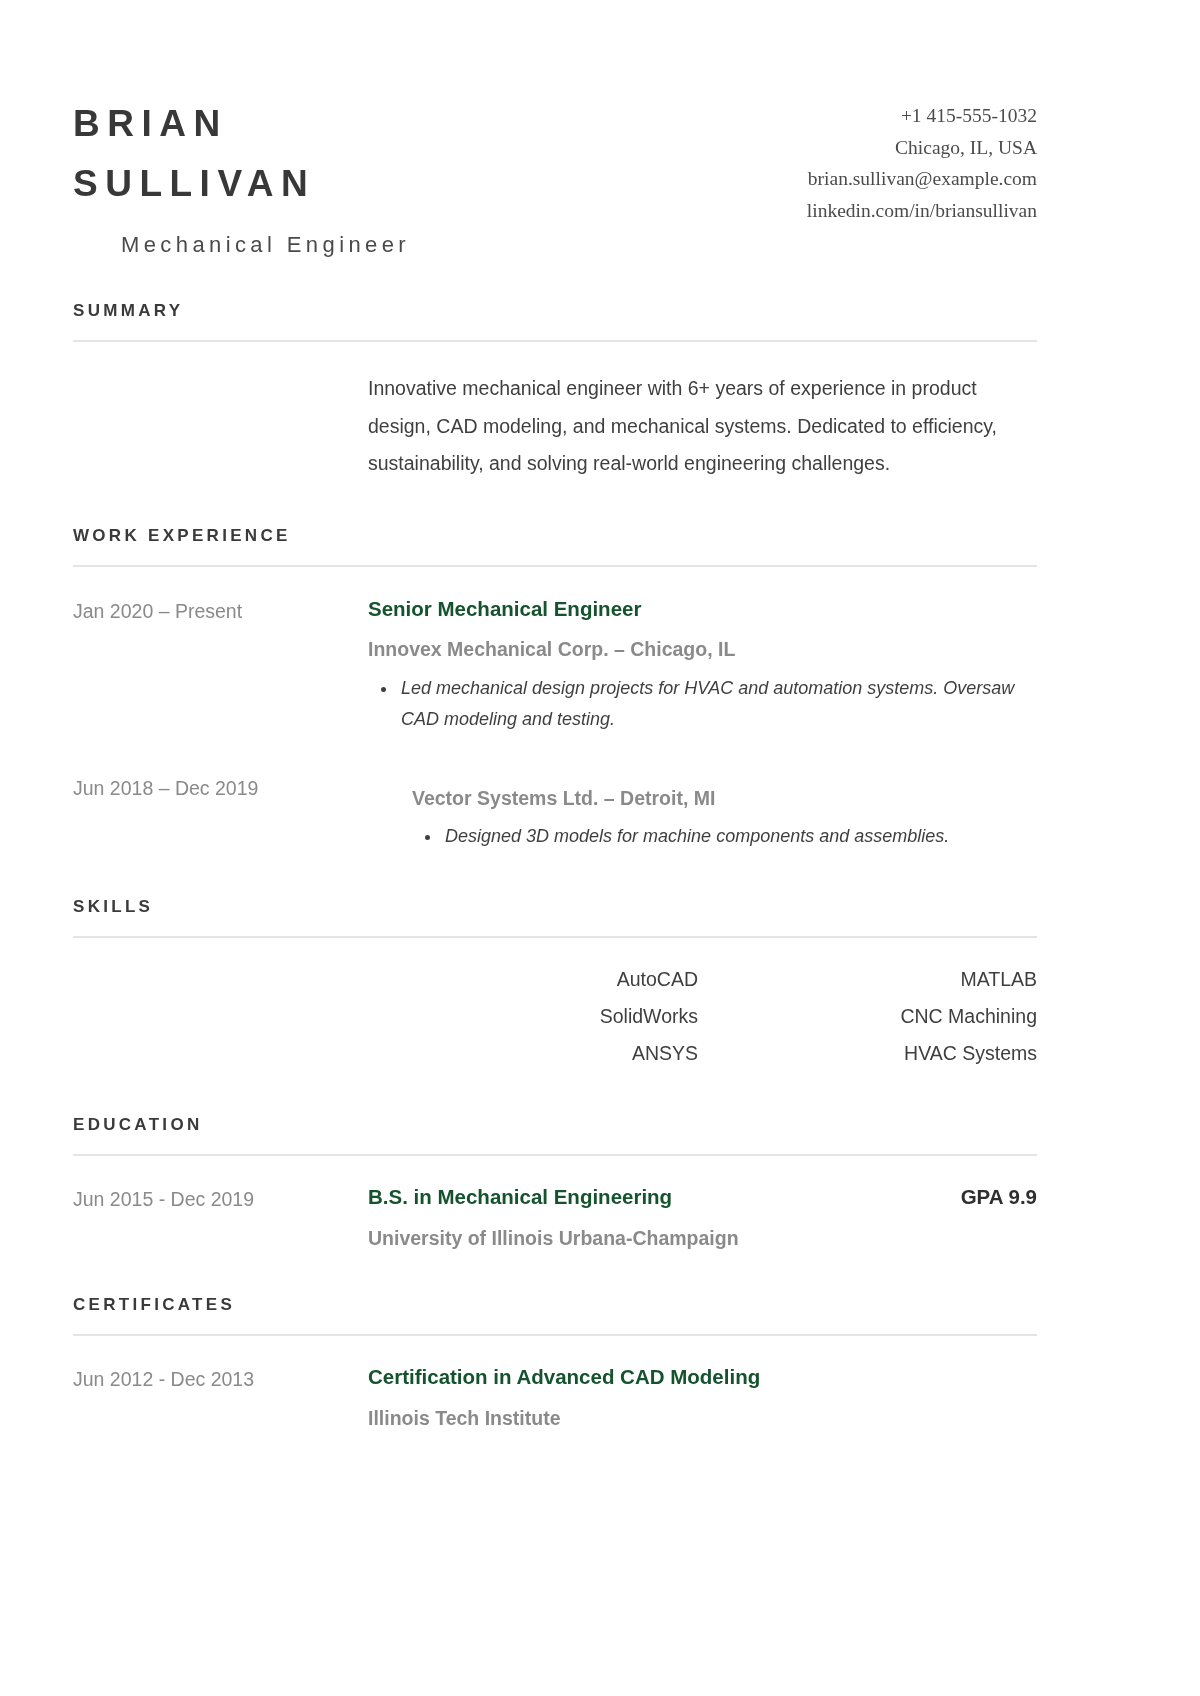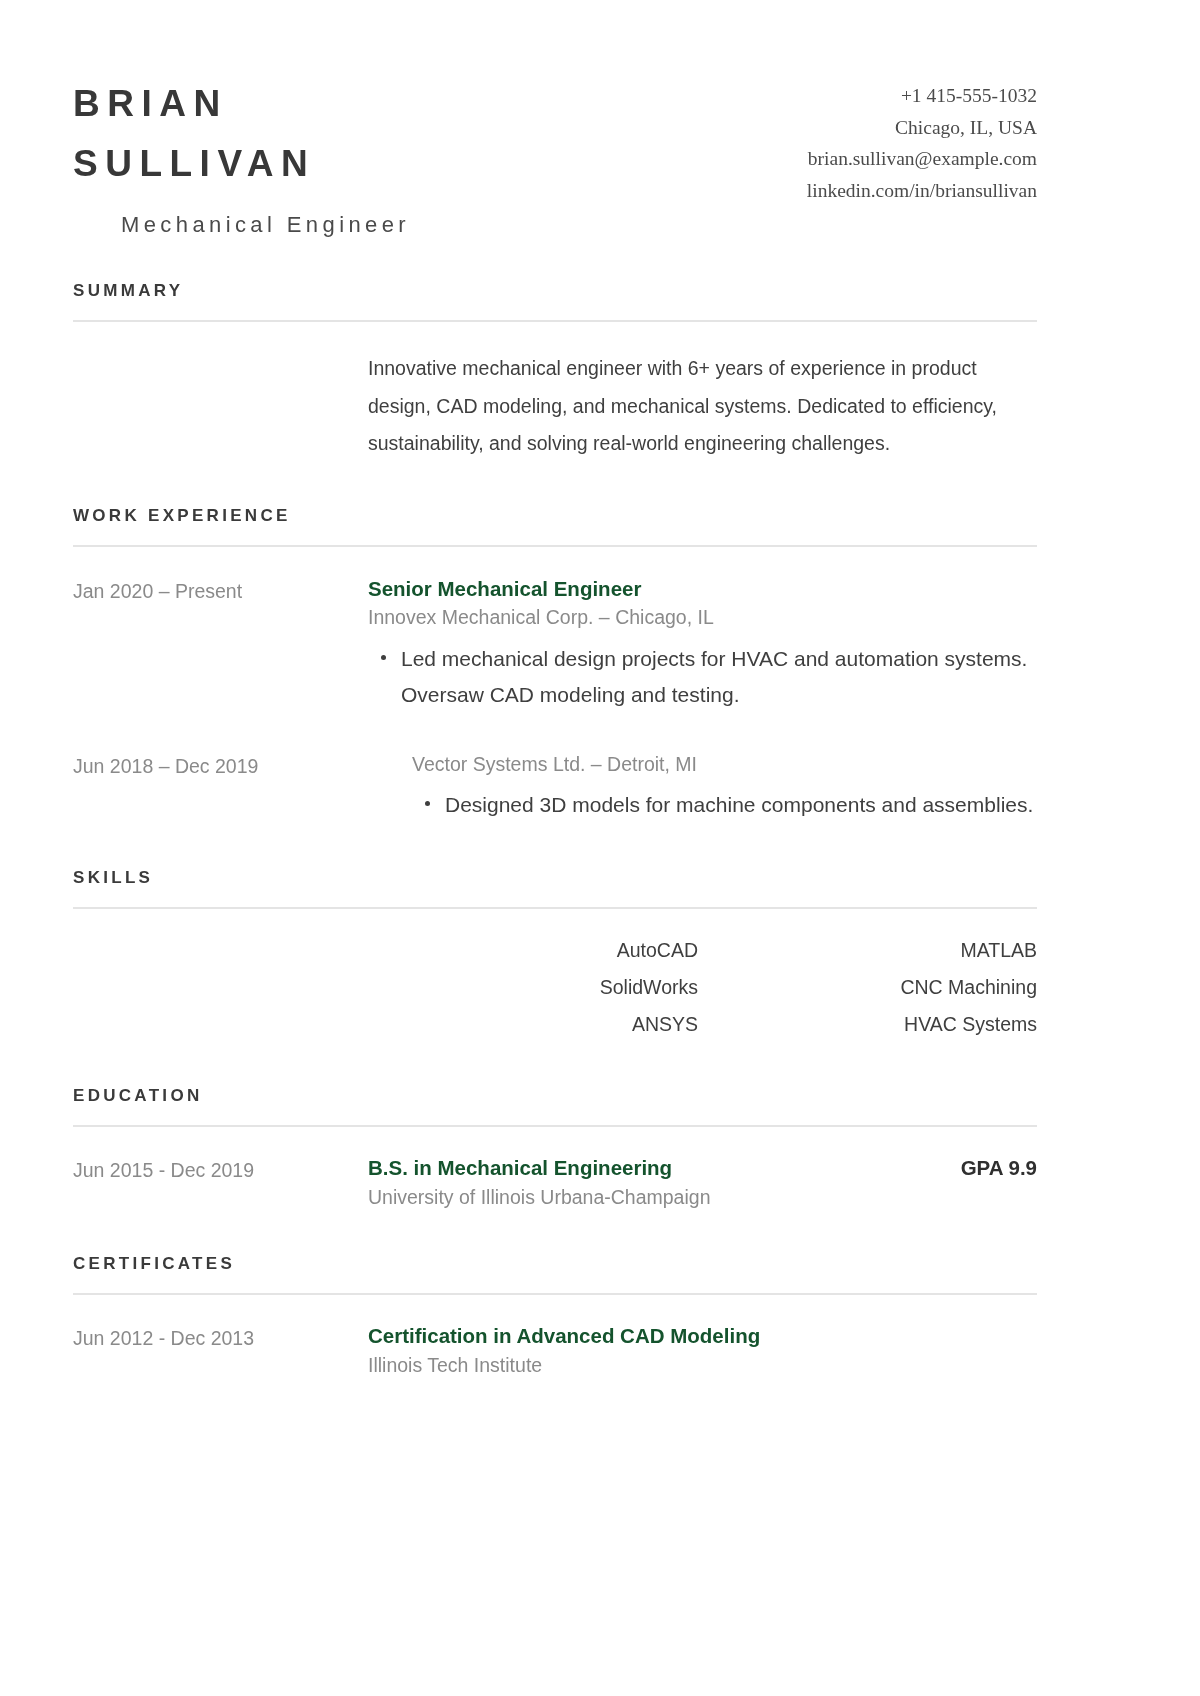--- a/index.html
+++ b/index.html
@@ -11,21 +11,21 @@
     width: 1200px;
     height: 1696px;
     font-family: "Liberation Sans", sans-serif;
     color: #3a3a3a;
     -webkit-font-smoothing: antialiased;
   }
   .page {
     width: 1200px;
     height: 1468px;
     box-sizing: border-box;
-    padding: 62px 163px 0 73px;
+    padding: 82px 163px 0 73px;
     position: relative;
   }
 
   
   .header {
     display: flex;
     justify-content: space-between;
     align-items: flex-start;
     margin-bottom: 42px;
   }
@@ -98,21 +98,22 @@
   .entry-title {
     font-size: 20.5px;
     font-weight: bold;
     color: #14532d;
     line-height: 1.4;
   }
   .entry-sub {
     font-size: 19.5px;
     color: #8a8a8a;
     line-height: 1.45;
-    margin-top: 0;
+    margin-top: 12px;
+    font-weight: bold;
   }
   .entry-head {
     display: flex;
     justify-content: space-between;
     align-items: baseline;
     gap: 8px;
   }
   .gpa {
     font-size: 20.5px;
     font-weight: bold;
@@ -121,24 +122,25 @@
   }
 
   ul.bullets {
     list-style: none;
     margin: 9px 0 0 0;
     padding: 0;
   }
   ul.bullets li {
     position: relative;
     padding-left: 33px;
-    font-size: 21px;
+    font-size: 18px;
     color: #3f3f3f;
     line-height: 1.72;
     margin-bottom: 2px;
+    font-style: italic;
   }
   ul.bullets li::before {
     content: "";
     position: absolute;
     left: 13px;
     top: 14px;
     width: 5px;
     height: 5px;
     border-radius: 50%;
     background: #3f3f3f;

